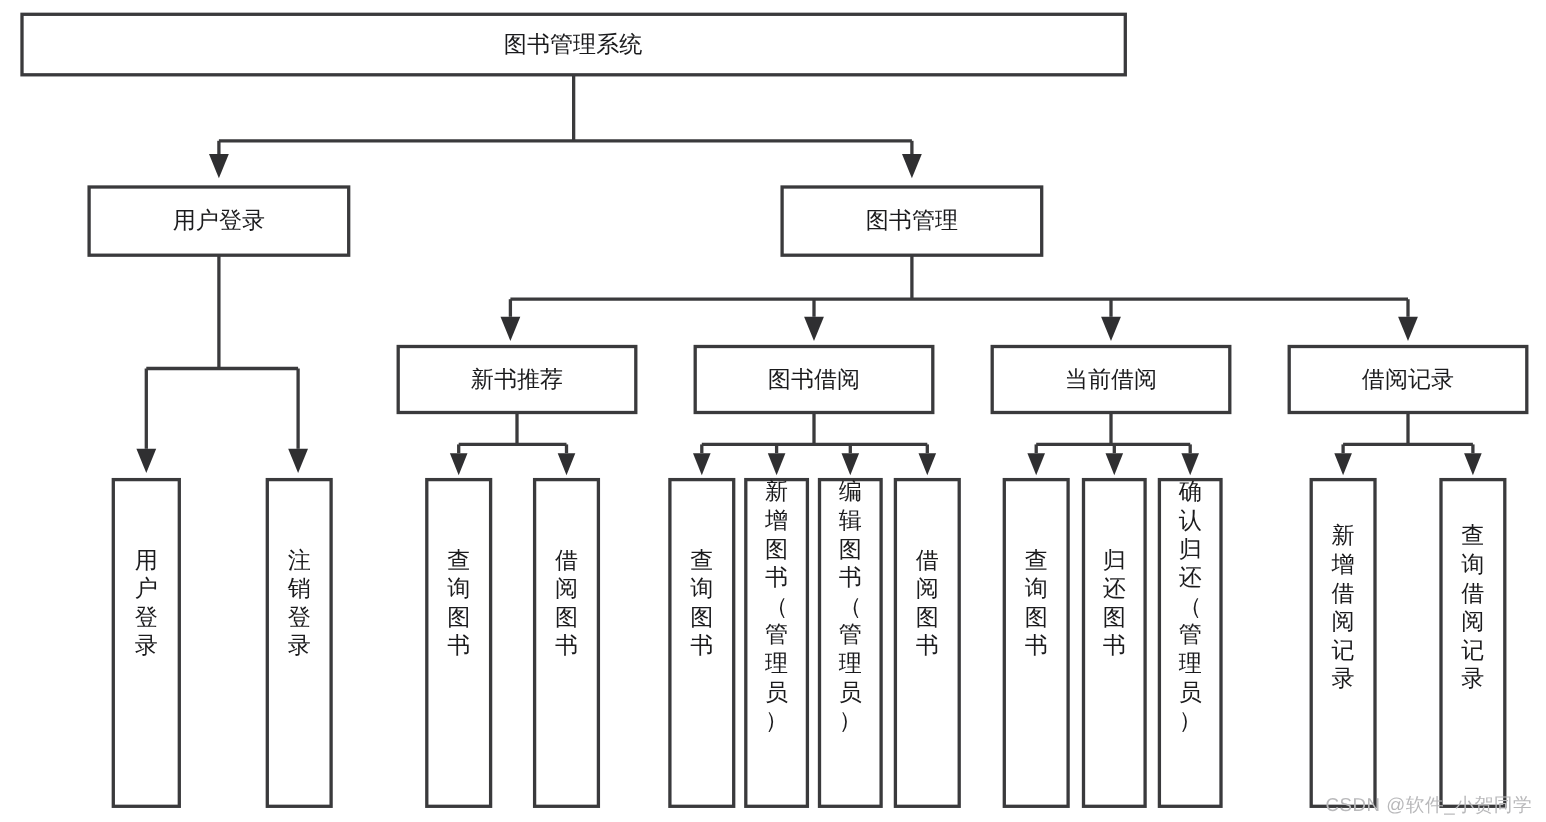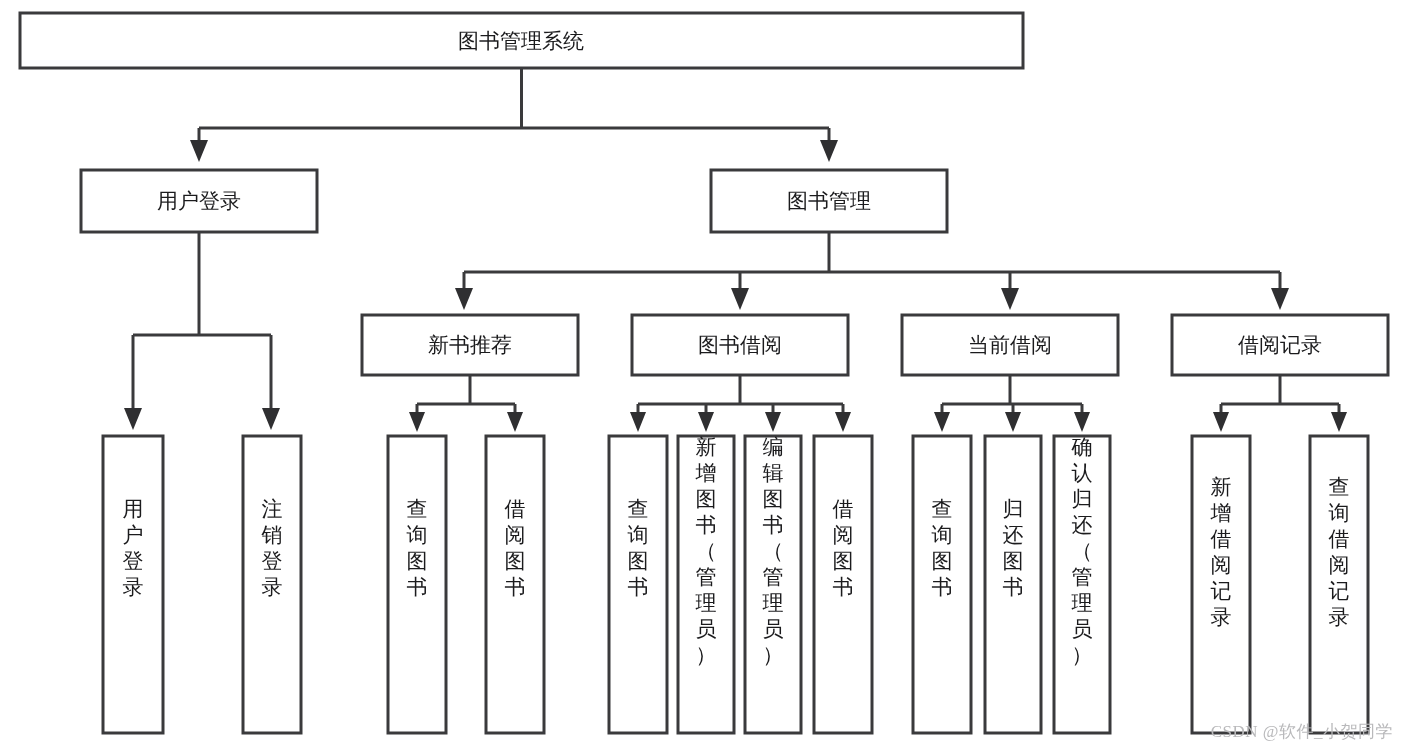--- a/index.html
+++ b/index.html
@@ -52,21 +52,21 @@
   .node-label-v {
     fill: #1b1b1d;
     font-family: "Liberation Sans", "DejaVu Sans", sans-serif;
     font-size: 21px;
     text-anchor: middle;
   }
   .watermark {
     position: absolute;
     right: 12px;
     bottom: 4px;
-    font-family: Liberation Serif, serif;
+    font-family: Liberation Sans, sans-serif;
     font-size: 17px;
     color: #b9b9bb;
     letter-spacing: 0.5px;
     white-space: nowrap;
     user-select: none;
   }
 </style>
 </head>
 <body>
 

